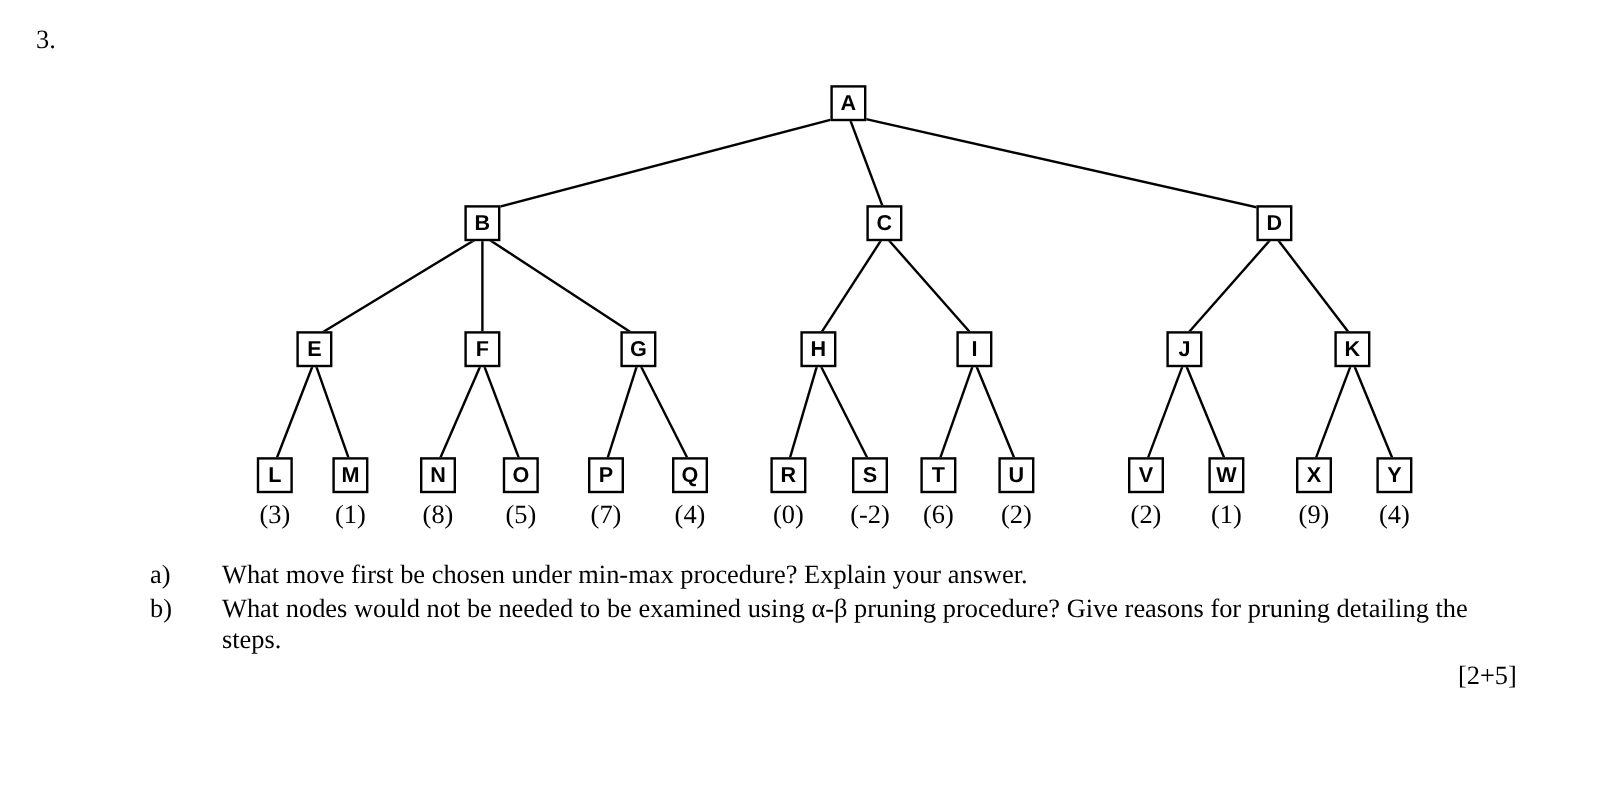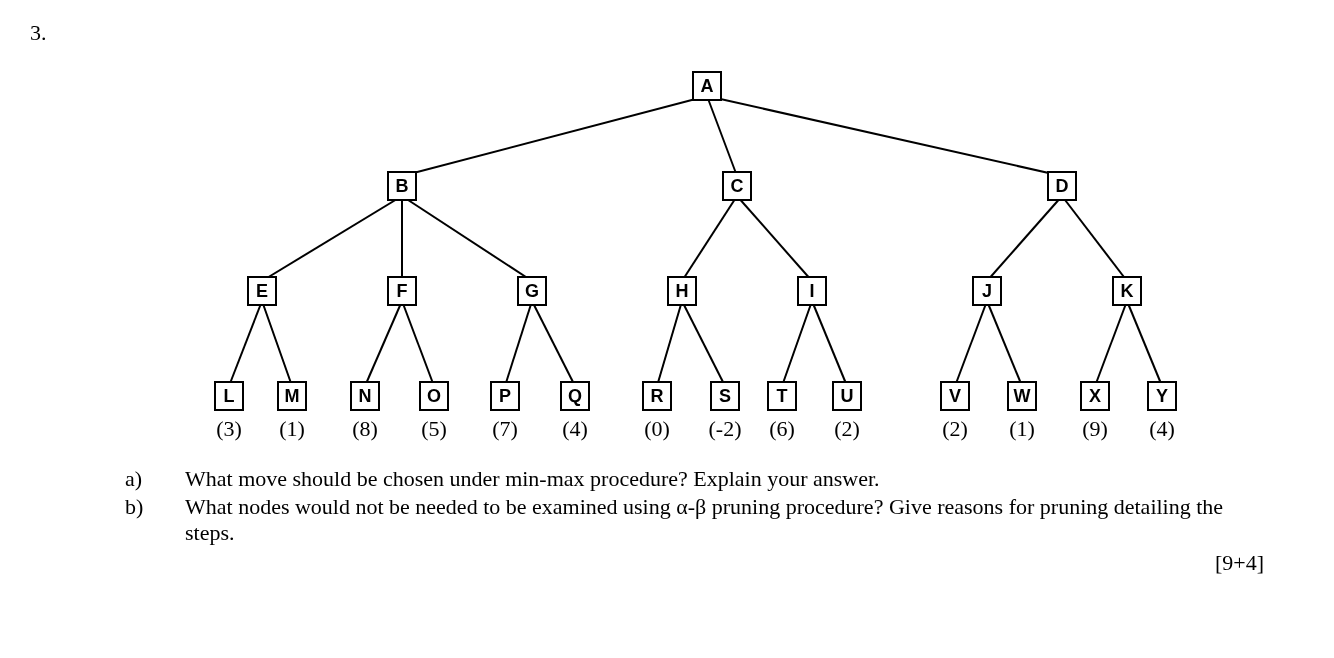--- a/index.html
+++ b/index.html
@@ -160,21 +160,21 @@
   <div class="leafval" style="left:730px; top:360px;">(2)</div>
   <div class="leafval" style="left:838px; top:360px;">(2)</div>
   <div class="leafval" style="left:905px; top:360px;">(1)</div>
   <div class="leafval" style="left:978px; top:360px;">(9)</div>
   <div class="leafval" style="left:1045px; top:360px;">(4)</div>
 </div>
 
 <div class="parts">
   <div class="part-row">
     <span class="part-label">a)</span>
-    <span class="part-text">What move should be chosen under min-max procedure? Explain your answer.</span>
+    <span class="part-text">What move first be chosen under min-max procedure? Explain your answer.</span>
   </div>
   <div class="part-row">
     <span class="part-label">b)</span>
     <span class="part-text">What nodes would not be needed to be examined using α-β pruning procedure? Give reasons for pruning detailing the steps.</span>
   </div>
 </div>
 
-<div class="marks">[9+4]</div>
+<div class="marks">[2+5]</div>
 
 </body></html>

